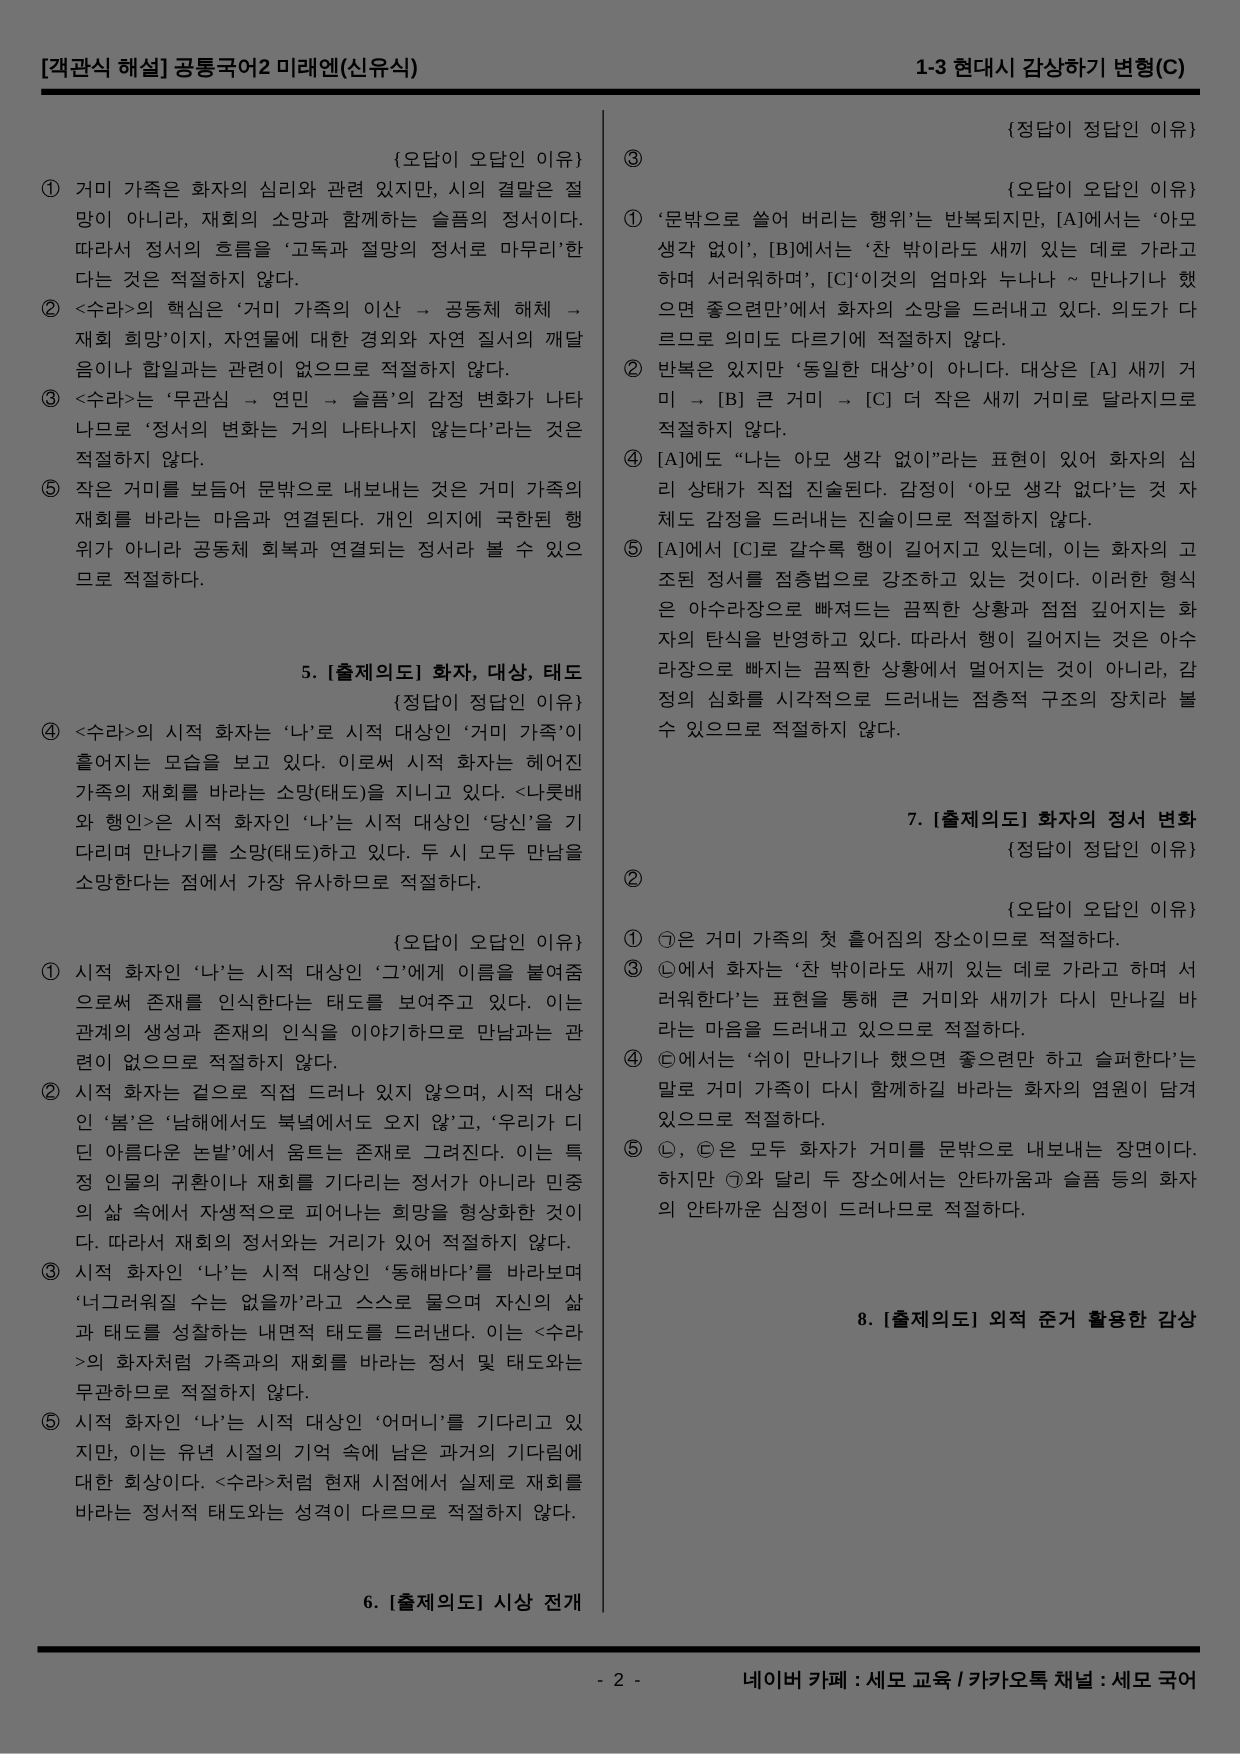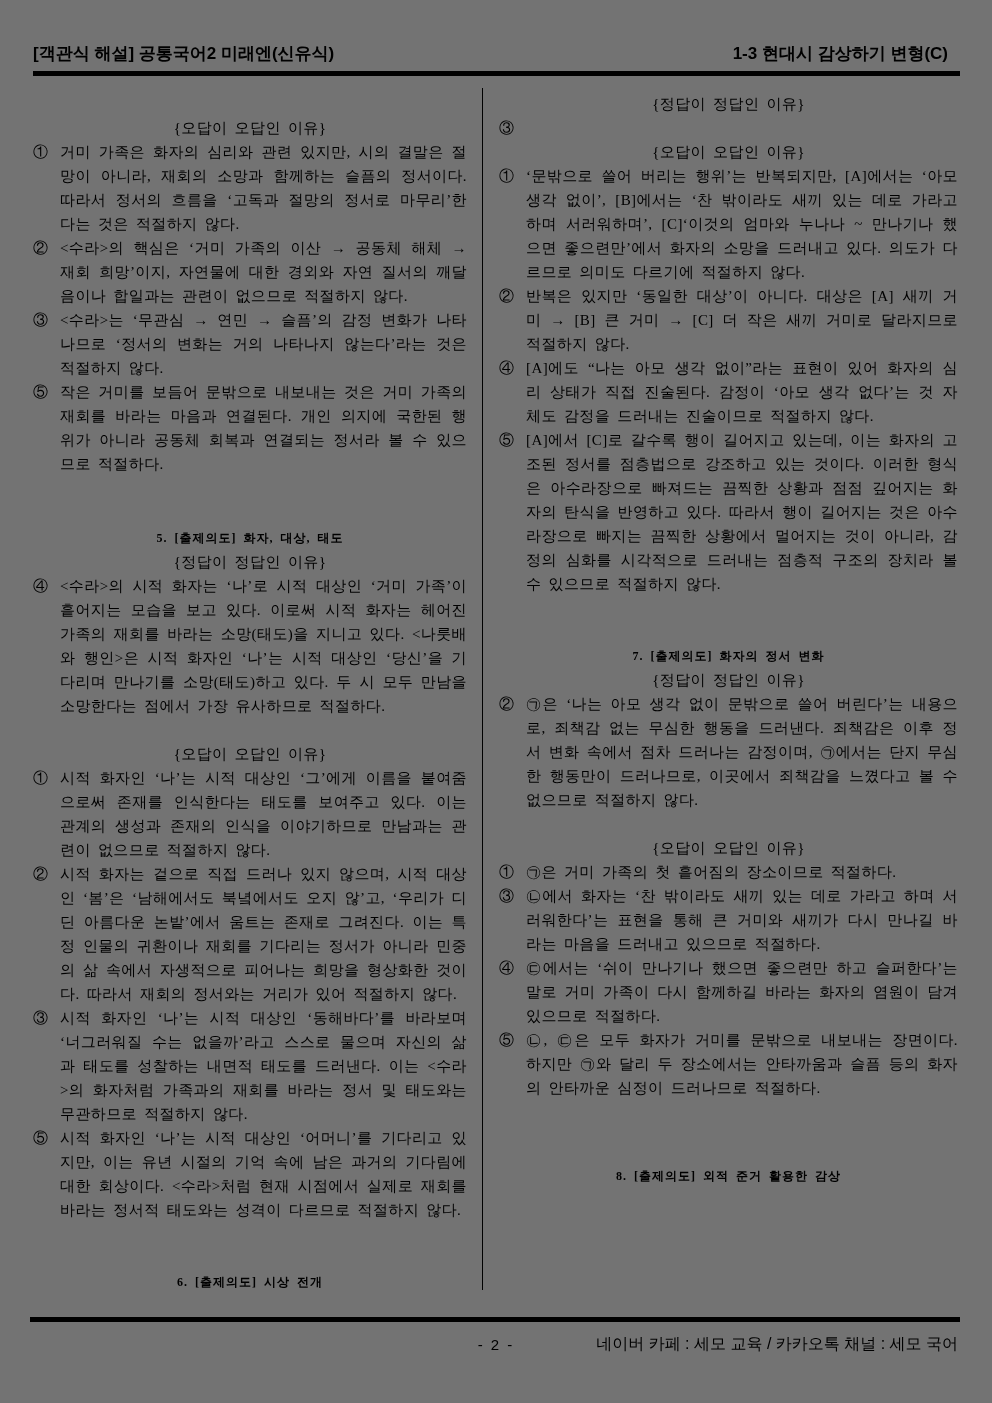--- a/index.html
+++ b/index.html
@@ -72,27 +72,27 @@
     background: #000000;
     margin-top: 12px;
     margin-bottom: 27px;
   }
   .col-right {
     flex: 1;
     padding-top: 16px;
     padding-left: 16px;
   }
   .reason-label {
-    text-align: center;
+    text-align: right;
   }
   .sec-heading {
     font-weight: bold;
-    font-size: 12px;
+    font-size: 15px;
     letter-spacing: 1px;
-    text-align: center;
+    text-align: right;
     white-space: nowrap;
   }
   .item {
     position: relative;
     padding-left: 27px;
   }
   .item .marker {
     position: absolute;
     left: 0;
     top: 0;
@@ -115,21 +115,21 @@
     text-align: center;
     font-family: "Liberation Sans", "DejaVu Sans", sans-serif;
     font-size: 15px;
     letter-spacing: 2px;
   }
   .footer-channel {
     position: absolute;
     top: 1334px;
     right: 34px;
     font-family: "Liberation Sans", "DejaVu Sans", sans-serif;
-    font-weight: normal;
+    font-weight: bold;
     font-size: 16px;
     white-space: nowrap;
   }
 </style>
 </head>
 <body>
 
 <div class="page">
   <div class="header-left">[객관식 해설] 공통국어2 미래엔(신유식)</div>
   <div class="header-right">1-3 현대시 감상하기 변형(C)</div>
@@ -161,21 +161,21 @@
         <div class="item"><span class="marker">③</span></div>
         <div class="spacer" style="height: 24px;"></div>
         <div class="reason-label">{오답이 오답인 이유}</div>
         <div class="item"><span class="marker">①</span><span class="item-text">‘문밖으로 쓸어 버리는 행위’는 반복되지만, [A]에서는 ‘아모 생각 없이’, [B]에서는 ‘찬 밖이라도 새끼 있는 데로 가라고 하며 서러워하며’, [C]‘이것의 엄마와 누나나 ~ 만나기나 했으면 좋으련만’에서 화자의 소망을 드러내고 있다. 의도가 다르므로 의미도 다르기에 적절하지 않다.</span></div>
         <div class="item"><span class="marker">②</span><span class="item-text">반복은 있지만 ‘동일한 대상’이 아니다. 대상은 [A] 새끼 거미 → [B] 큰 거미 → [C] 더 작은 새끼 거미로 달라지므로 적절하지 않다.</span></div>
         <div class="item"><span class="marker">④</span><span class="item-text">[A]에도 “나는 아모 생각 없이”라는 표현이 있어 화자의 심리 상태가 직접 진술된다. 감정이 ‘아모 생각 없다’는 것 자체도 감정을 드러내는 진술이므로 적절하지 않다.</span></div>
         <div class="item"><span class="marker">⑤</span><span class="item-text">[A]에서 [C]로 갈수록 행이 길어지고 있는데, 이는 화자의 고조된 정서를 점층법으로 강조하고 있는 것이다. 이러한 형식은 아수라장으로 빠져드는 끔찍한 상황과 점점 깊어지는 화자의 탄식을 반영하고 있다. 따라서 행이 길어지는 것은 아수라장으로 빠지는 끔찍한 상황에서 멀어지는 것이 아니라, 감정의 심화를 시각적으로 드러내는 점층적 구조의 장치라 볼 수 있으므로 적절하지 않다.</span></div>
         <div class="spacer" style="height: 48px;"></div>
         <div class="sec-heading">7. [출제의도] 화자의 정서 변화</div>
         <div class="reason-label">{정답이 정답인 이유}</div>
-        <div class="item"><span class="marker">②</span><span class="item-text">㉠은 ‘나는 아모 생각 없이 문밖으로 쓸어 버린다’는 내용으로, 죄책감 없는 무심한 행동을 드러낸다. 죄책감은 이후 정서 변화 속에서 점차 드러나는 감정이며, ㉠에서는 단지 무심한 행동만이 드러나므로, 이곳에서 죄책감을 느꼈다고 볼 수 없으므로 적절하지 않다.</span></div>
+        <div class="item"><span class="marker">②</span></div>
         <div class="spacer" style="height: 24px;"></div>
         <div class="reason-label">{오답이 오답인 이유}</div>
         <div class="item"><span class="marker">①</span><span class="item-text">㉠은 거미 가족의 첫 흩어짐의 장소이므로 적절하다.</span></div>
         <div class="item"><span class="marker">③</span><span class="item-text">㉡에서 화자는 ‘찬 밖이라도 새끼 있는 데로 가라고 하며 서러워한다’는 표현을 통해 큰 거미와 새끼가 다시 만나길 바라는 마음을 드러내고 있으므로 적절하다.</span></div>
         <div class="item"><span class="marker">④</span><span class="item-text">㉢에서는 ‘쉬이 만나기나 했으면 좋으련만 하고 슬퍼한다’는 말로 거미 가족이 다시 함께하길 바라는 화자의 염원이 담겨있으므로 적절하다.</span></div>
         <div class="item"><span class="marker">⑤</span><span class="item-text">㉡, ㉢은 모두 화자가 거미를 문밖으로 내보내는 장면이다. 하지만 ㉠와 달리 두 장소에서는 안타까움과 슬픔 등의 화자의 안타까운 심정이 드러나므로 적절하다.</span></div>
         <div class="spacer" style="height: 64px;"></div>
         <div class="sec-heading">8. [출제의도] 외적 준거 활용한 감상</div>
       </div>
   </div>

